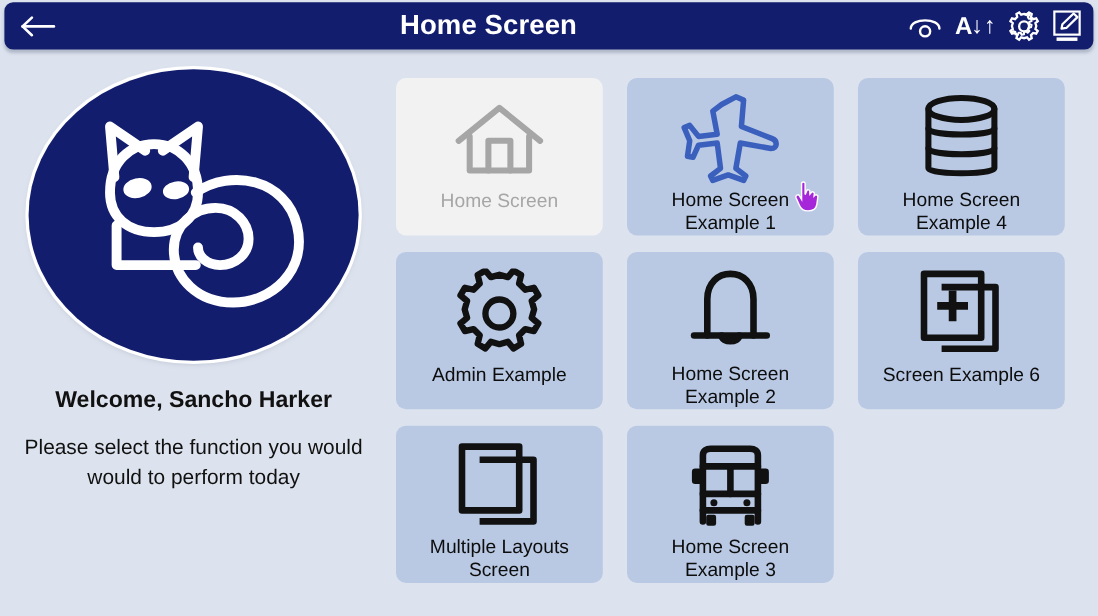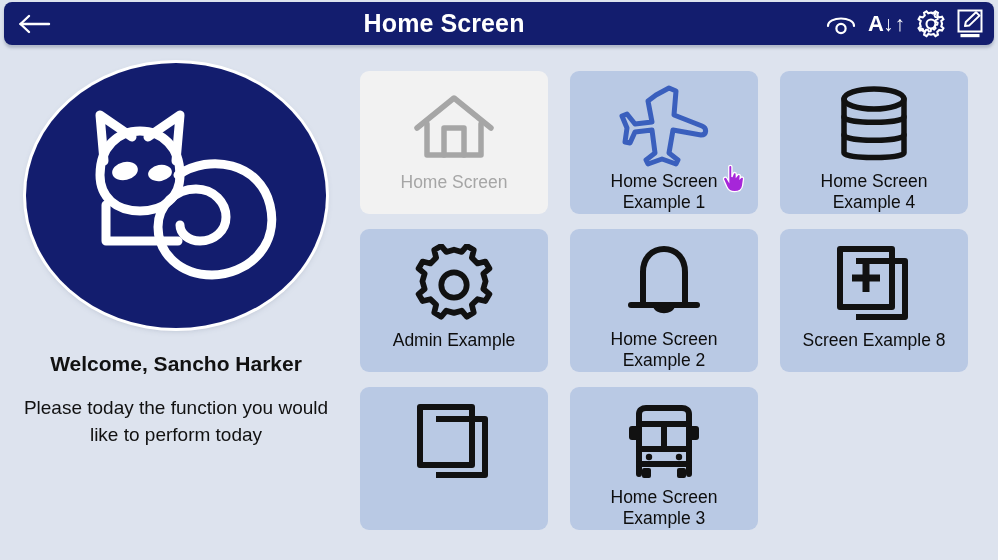--- a/index.html
+++ b/index.html
@@ -251,21 +251,21 @@
       </g>
 
       <g fill="#ffffff">
         <ellipse cx="65" cy="82" rx="13" ry="9" transform="rotate(-12 65 82)"></ellipse>
         <ellipse cx="100" cy="84" rx="12" ry="8" transform="rotate(-10 100 84)"></ellipse>
       </g>
     </svg>
   </div>
 
   <div class="welcome">Welcome, Sancho Harker</div>
-  <div class="subtitle">Please today the function you would like to perform today</div>
+  <div class="subtitle">Please select the function you would would to perform today</div>
 </div>
 
 <div class="grid">
 
   <div class="tile disabled">
     <div class="tile-icon">
       <svg width="82" height="70" viewBox="0 0 82 70">
         <g fill="none" stroke="#a6a6a6" stroke-width="5.5" stroke-linejoin="round" stroke-linecap="round">
           <polyline points="4,36 41,6 78,36"></polyline>
           <polyline points="14,32 14,63 68,63 68,32"></polyline>
@@ -348,32 +348,34 @@
           <rect x="5" y="5" width="52" height="58"></rect>
           <line x1="31" y1="34" x2="31" y2="34"></line>
         </g>
         <g stroke="#111111" stroke-width="7" stroke-linecap="butt">
           <line x1="31" y1="34" x2="31" y2="34"></line>
           <line x1="17" y1="34" x2="45" y2="34"></line>
           <line x1="31" y1="20" x2="31" y2="48"></line>
         </g>
       </svg>
     </div>
-    <div class="tile-label">Screen Example 8</div>
+    <div class="tile-label">Screen Example 6</div>
   </div>
 
   <div class="tile">
     <div class="tile-icon">
       <svg width="78" height="82" viewBox="0 0 78 82">
         <g fill="none" stroke="#111111" stroke-width="6" stroke-linejoin="round">
           <polyline points="21,17 70,17 70,73 21,73"></polyline>
           <rect x="5" y="5" width="52" height="58"></rect>
         </g>
       </svg>
     </div>
+    <div class="tile-label">Multiple Layouts
+Screen</div>
   </div>
 
   <div class="tile">
     <div class="tile-icon">
       <svg width="86" height="80" viewBox="0 0 86 80">
         <g fill="none" stroke="#111111" stroke-width="6" stroke-linejoin="round" stroke-linecap="round">
           <path d="M18 72 L18 12 C18 8, 21 6, 25 6 L61 6 C65 6, 68 8, 68 12 L68 72"></path>
           <line x1="18" y1="22" x2="68" y2="22"></line>
           <line x1="18" y1="47" x2="68" y2="47"></line>
           <line x1="43" y1="22" x2="43" y2="47"></line>

